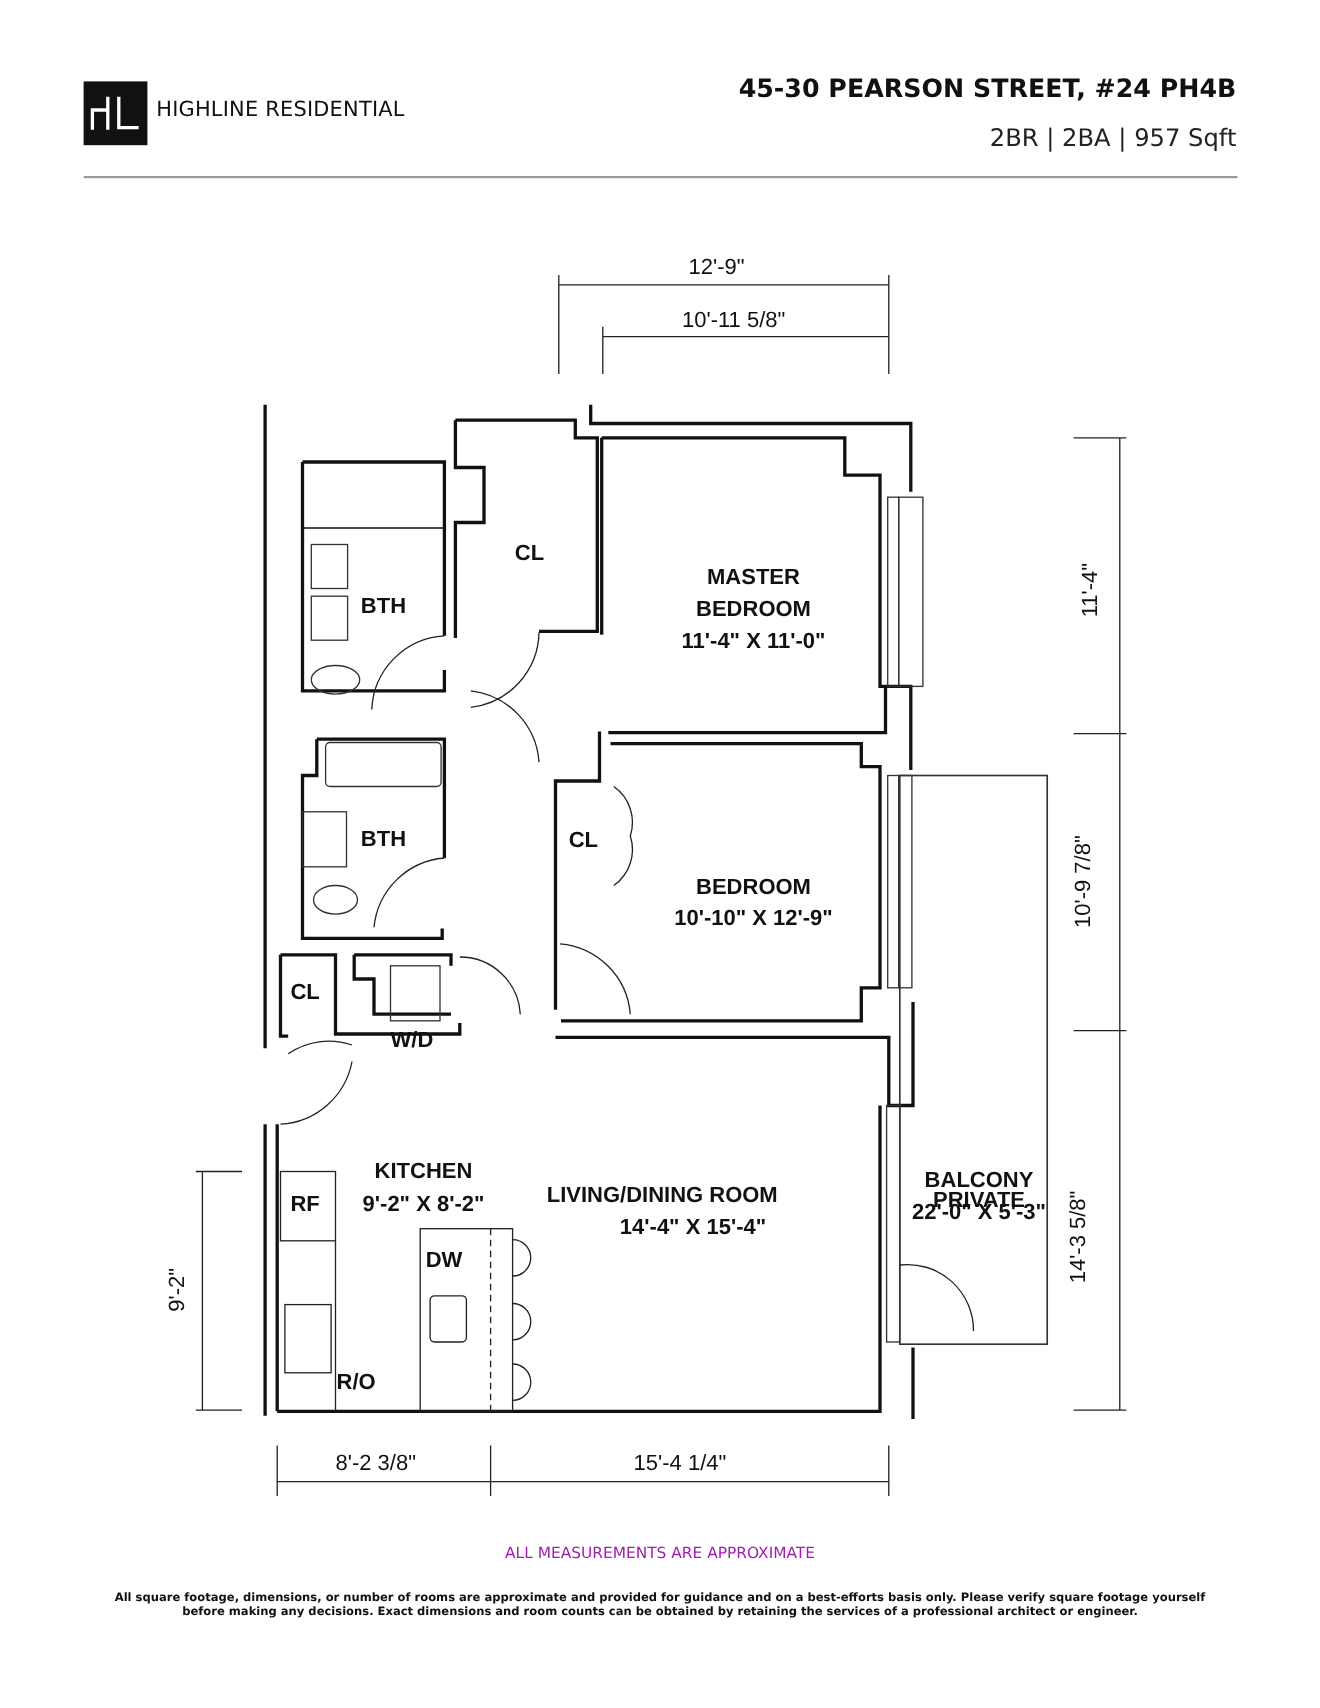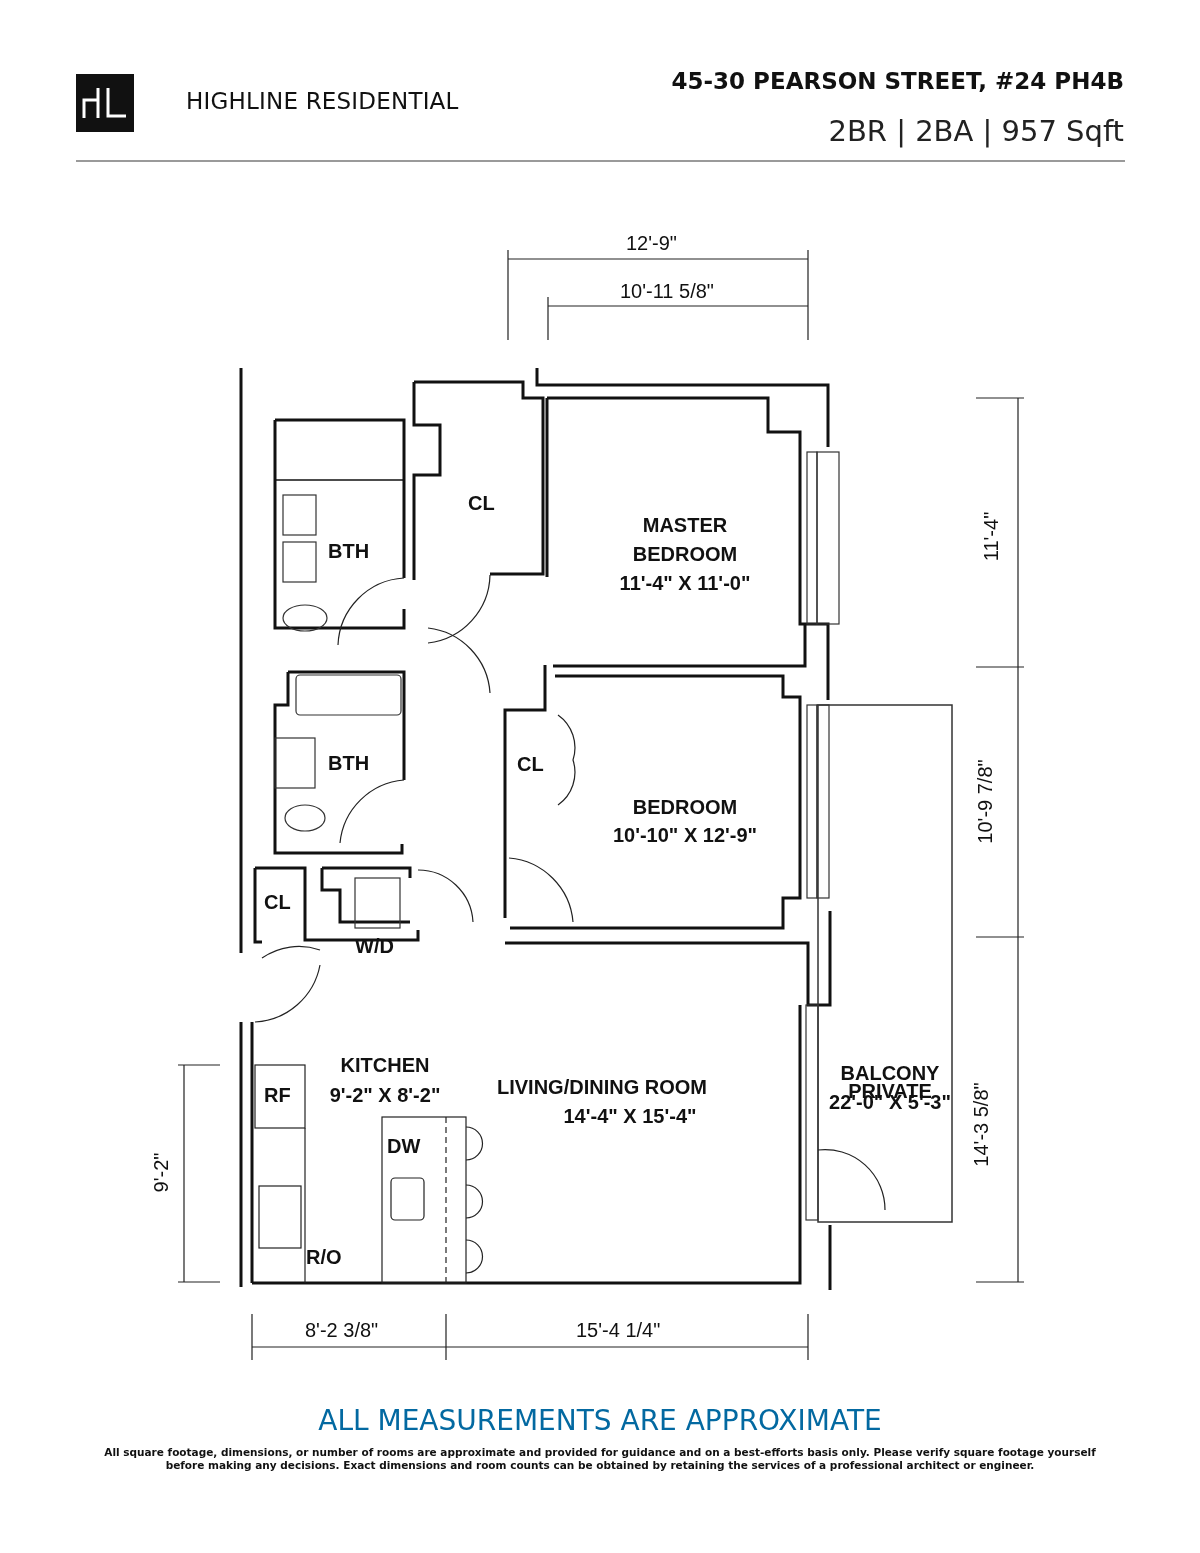--- a/index.html
+++ b/index.html
@@ -1,27 +1,27 @@
 <!DOCTYPE html>
 <html><head>
   <meta charset="utf-8">
   <style>
     html, body { margin: 0; padding: 0; background: #ffffff; }
     body { width: 1200px; height: 1553px; position: relative; overflow: hidden; font-family: "Liberation Sans", sans-serif; color: #111; }
     .logo-box { position: absolute; left: 76px; top: 74px; width: 58px; height: 58px; background: #111; }
     .logo-box svg { position: absolute; left: 0; top: 0; }
-    .brand { position: absolute; left: 142px; top: 88px; font-size: 23px; letter-spacing: 0.2px; color: #111; font-family: "DejaVu Sans", sans-serif; font-weight: 400; margin-left: 44px; }
+    .brand { position: absolute; left: 142px; top: 88px; font-size: 19px; letter-spacing: 0.2px; color: #111; font-family: "DejaVu Sans", sans-serif; font-weight: 400; }
     .addr { position: absolute; right: 76px; top: 68px; font-size: 23px; font-weight: 700; text-align: right; font-family: "DejaVu Sans", sans-serif; color: #111; }
-    .specs { position: absolute; right: 76px; top: 114px; font-size: 29px; text-align: right; font-family: "DejaVu Sans", sans-serif; color: #222; font-weight: 400; margin-left: 36px; }
+    .specs { position: absolute; right: 76px; top: 114px; font-size: 22px; text-align: right; font-family: "DejaVu Sans", sans-serif; color: #222; font-weight: 400; margin-left: 36px; }
     .rule { position: absolute; left: 76px; top: 160px; width: 1049px; height: 2px; background: #9a9a9a; }
     .plan { position: absolute; left: 0; top: 0; }
     .lbl { position: absolute; font-family: "Liberation Sans", sans-serif; font-weight: 700; font-size: 20px; color: #111; text-align: center; line-height: 30px; white-space: nowrap; }
     .dim { position: absolute; font-family: "Liberation Sans", sans-serif; font-size: 20px; color: #111; white-space: nowrap; }
     .vdim { position: absolute; font-family: "Liberation Sans", sans-serif; font-size: 20px; color: #111; white-space: nowrap; transform: rotate(-90deg); transform-origin: center center; }
-    .note { position: absolute; left: 0; width: 1200px; top: 1404px; text-align: center; font-size: 28px; font-family: "DejaVu Sans", sans-serif; color: #0369a1; }
+    .note { position: absolute; left: 0; width: 1200px; top: 1404px; text-align: center; font-size: 14px; font-family: "DejaVu Sans", sans-serif; color: #a21caf; }
     .disclaimer { position: absolute; left: 100px; width: 1000px; top: 1446px; text-align: center; font-size: 10.5px; line-height: 13px; font-family: "DejaVu Sans", sans-serif; color: #111; font-weight: bold; }
   </style>
 </head>
 <body>
 
 <div class="logo-box">
   <svg width="58" height="58" viewBox="0 0 58 58">
     <path d="M8 44 V26 H22 M22 14 V44" stroke="#fff" stroke-width="3" fill="none"></path>
     <path d="M32 14 V42 H50" stroke="#fff" stroke-width="3" fill="none"></path>
   </svg>

